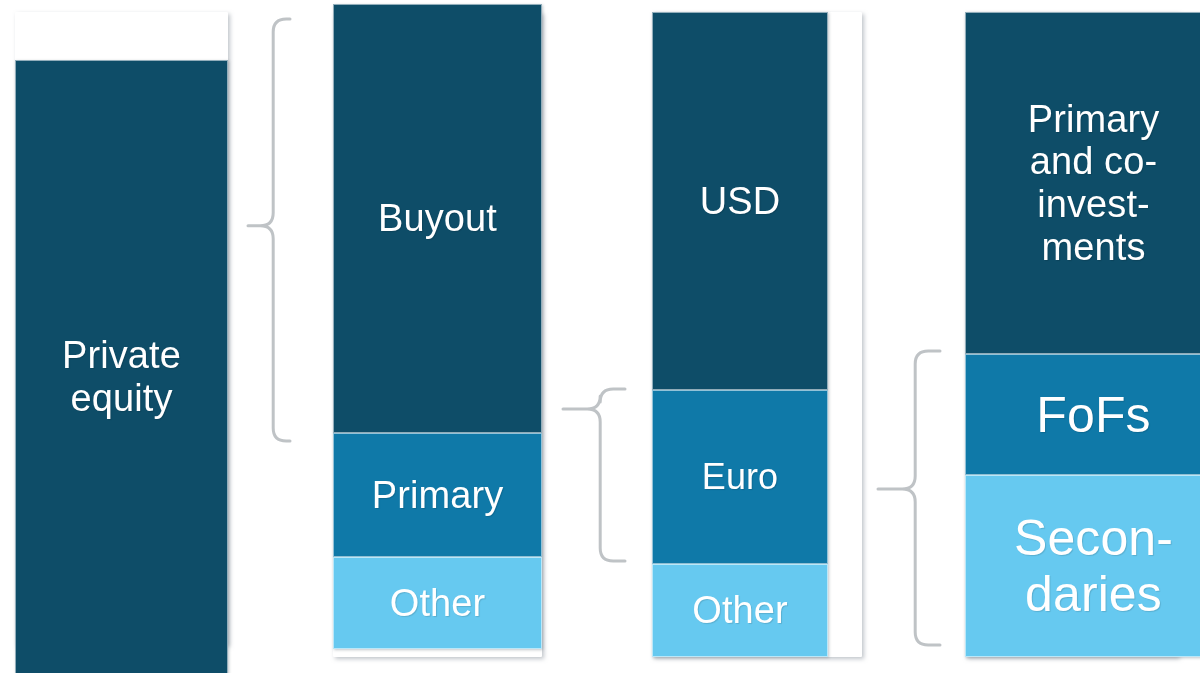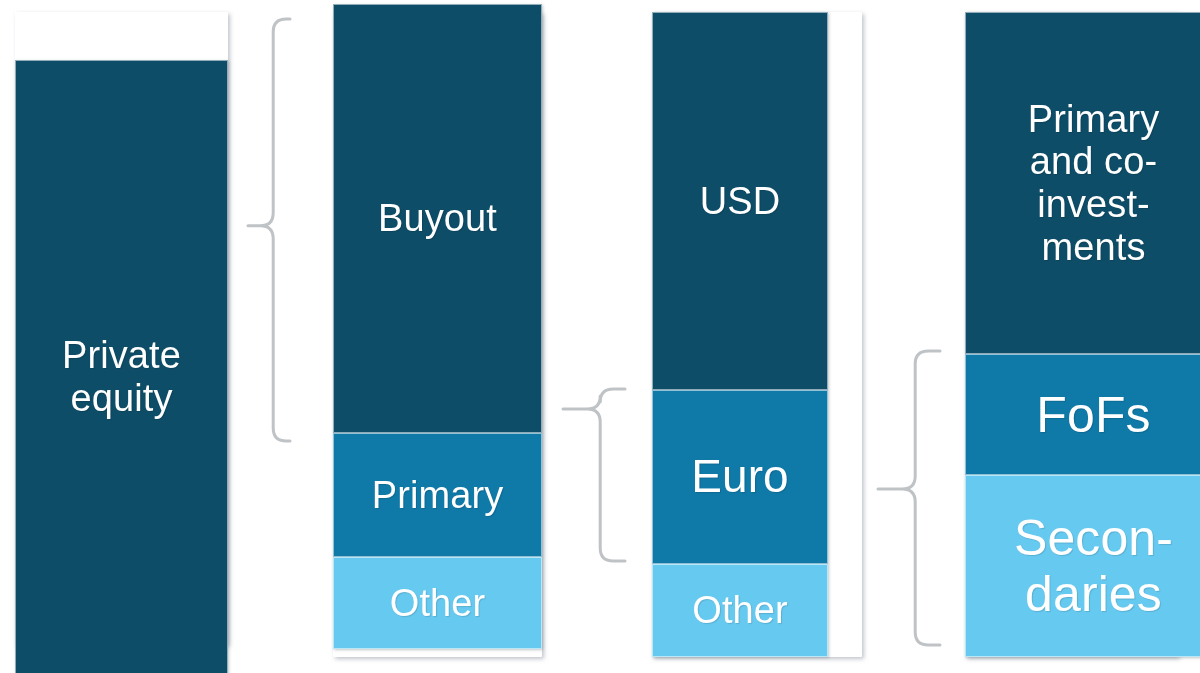--- a/index.html
+++ b/index.html
@@ -82,21 +82,21 @@
         </div>
         <div class="seg tone-light" style="height: 92px; font-size: 38px;">
           <span class="seg-label">Other</span>
         </div>
       </div>
       <div class="col-shadow" style="left: 652px; top: 12px; width: 210px; height: 645px;"></div>
       <div class="column" style="left: 652px; top: 12px; width: 176px; height: 645px;">
         <div class="seg tone-dark" style="height: 378px; font-size: 38px;">
           <span class="seg-label">USD</span>
         </div>
-        <div class="seg tone-mid" style="height: 174px; font-size: 46px;">
+        <div class="seg tone-mid" style="height: 174px; font-size: 36px;">
           <span class="seg-label">Euro</span>
         </div>
         <div class="seg tone-light" style="height: 93px; font-size: 38px;">
           <span class="seg-label">Other</span>
         </div>
       </div>
       <div class="col-shadow" style="left: 965px; top: 12px; width: 213px; height: 645px;"></div>
       <div class="column" style="left: 965px; top: 12px; width: 257px; height: 645px;">
         <div class="seg tone-dark" style="height: 342px; font-size: 38px;">
           <span class="seg-label">Primary

